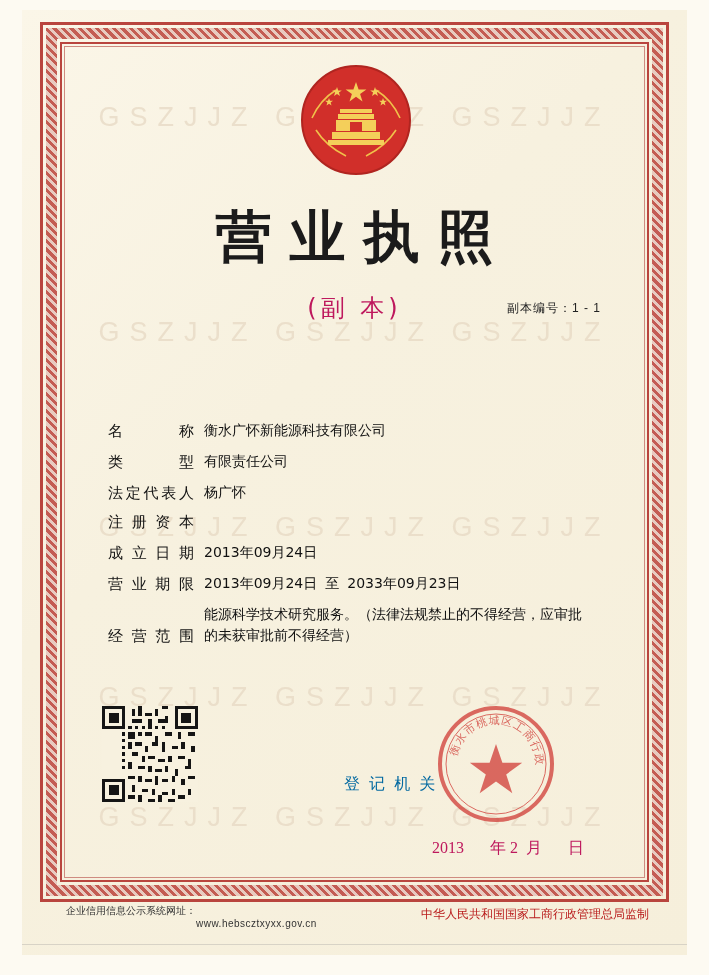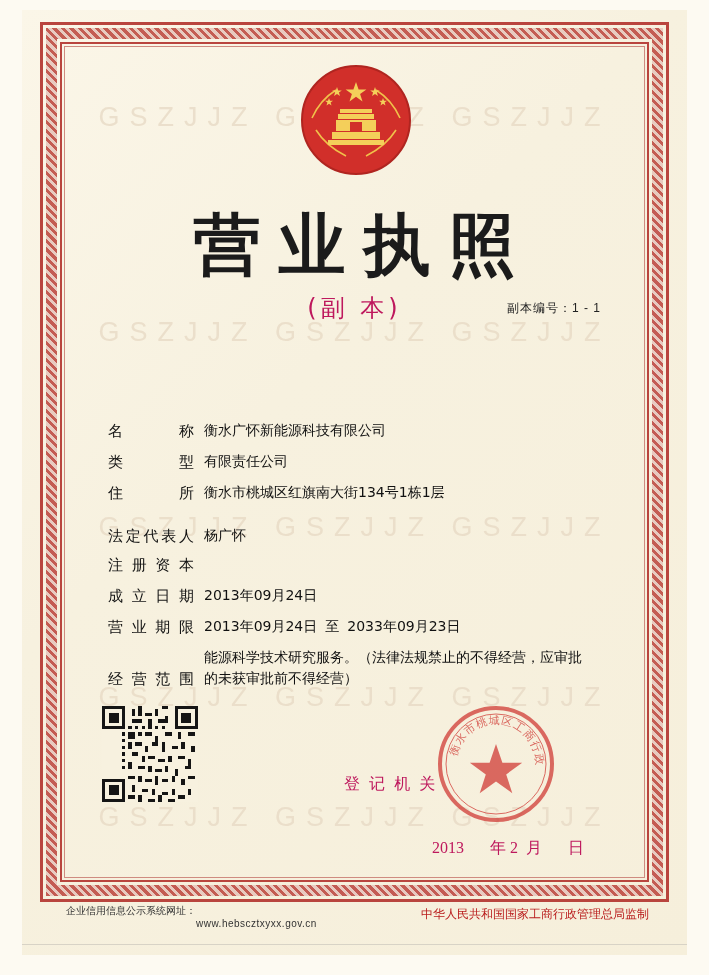--- a/index.html
+++ b/index.html
@@ -108,21 +108,21 @@
   }
 
   .title {
     position: absolute;
     left: 0;
     right: 0;
     top: 200px;
     text-align: center;
     font-family: "DejaVu Sans", sans-serif;
     font-weight: bold;
-    font-size: 67px;
+    font-size: 56px;
     letter-spacing: 18px;
     text-indent: 18px;
     color: #1b1b1b;
   }
   .subtitle {
     position: absolute;
     left: 0;
     right: 0;
     top: 292px;
     text-align: center;
@@ -210,21 +210,21 @@
     height: 128px;
   }
 
   .authority {
     position: absolute;
     left: 344px;
     top: 774px;
     font-family: "DejaVu Sans", sans-serif;
     font-size: 16px;
     letter-spacing: 2px;
-    color: #be185d;
+    color: #0369a1;
   }
 
   .date-line {
     position: absolute;
     left: 432px;
     top: 838px;
     font-family: Liberation Serif, serif;
     font-size: 16px;
     color: #be185d;
   }
@@ -324,24 +324,20 @@
 
 
   <div class="fields">
     <div class="field-row">
       <div class="f-label">名称</div>
       <div class="f-value">衡水广怀新能源科技有限公司</div>
     </div>
     <div class="field-row">
       <div class="f-label">类型</div>
       <div class="f-value">有限责任公司</div>
-    </div>
-    <div class="field-row gap">
-      <div class="f-label">住所</div>
-      <div class="f-value">衡水市桃城区红旗南大街134号1栋1层</div>
     </div>
     <div class="field-row">
       <div class="f-label">法定代表人</div>
       <div class="f-value">杨广怀</div>
     </div>
     <div class="field-row">
       <div class="f-label">注册资本</div>
     </div>
     <div class="field-row">
       <div class="f-label">成立日期</div>

